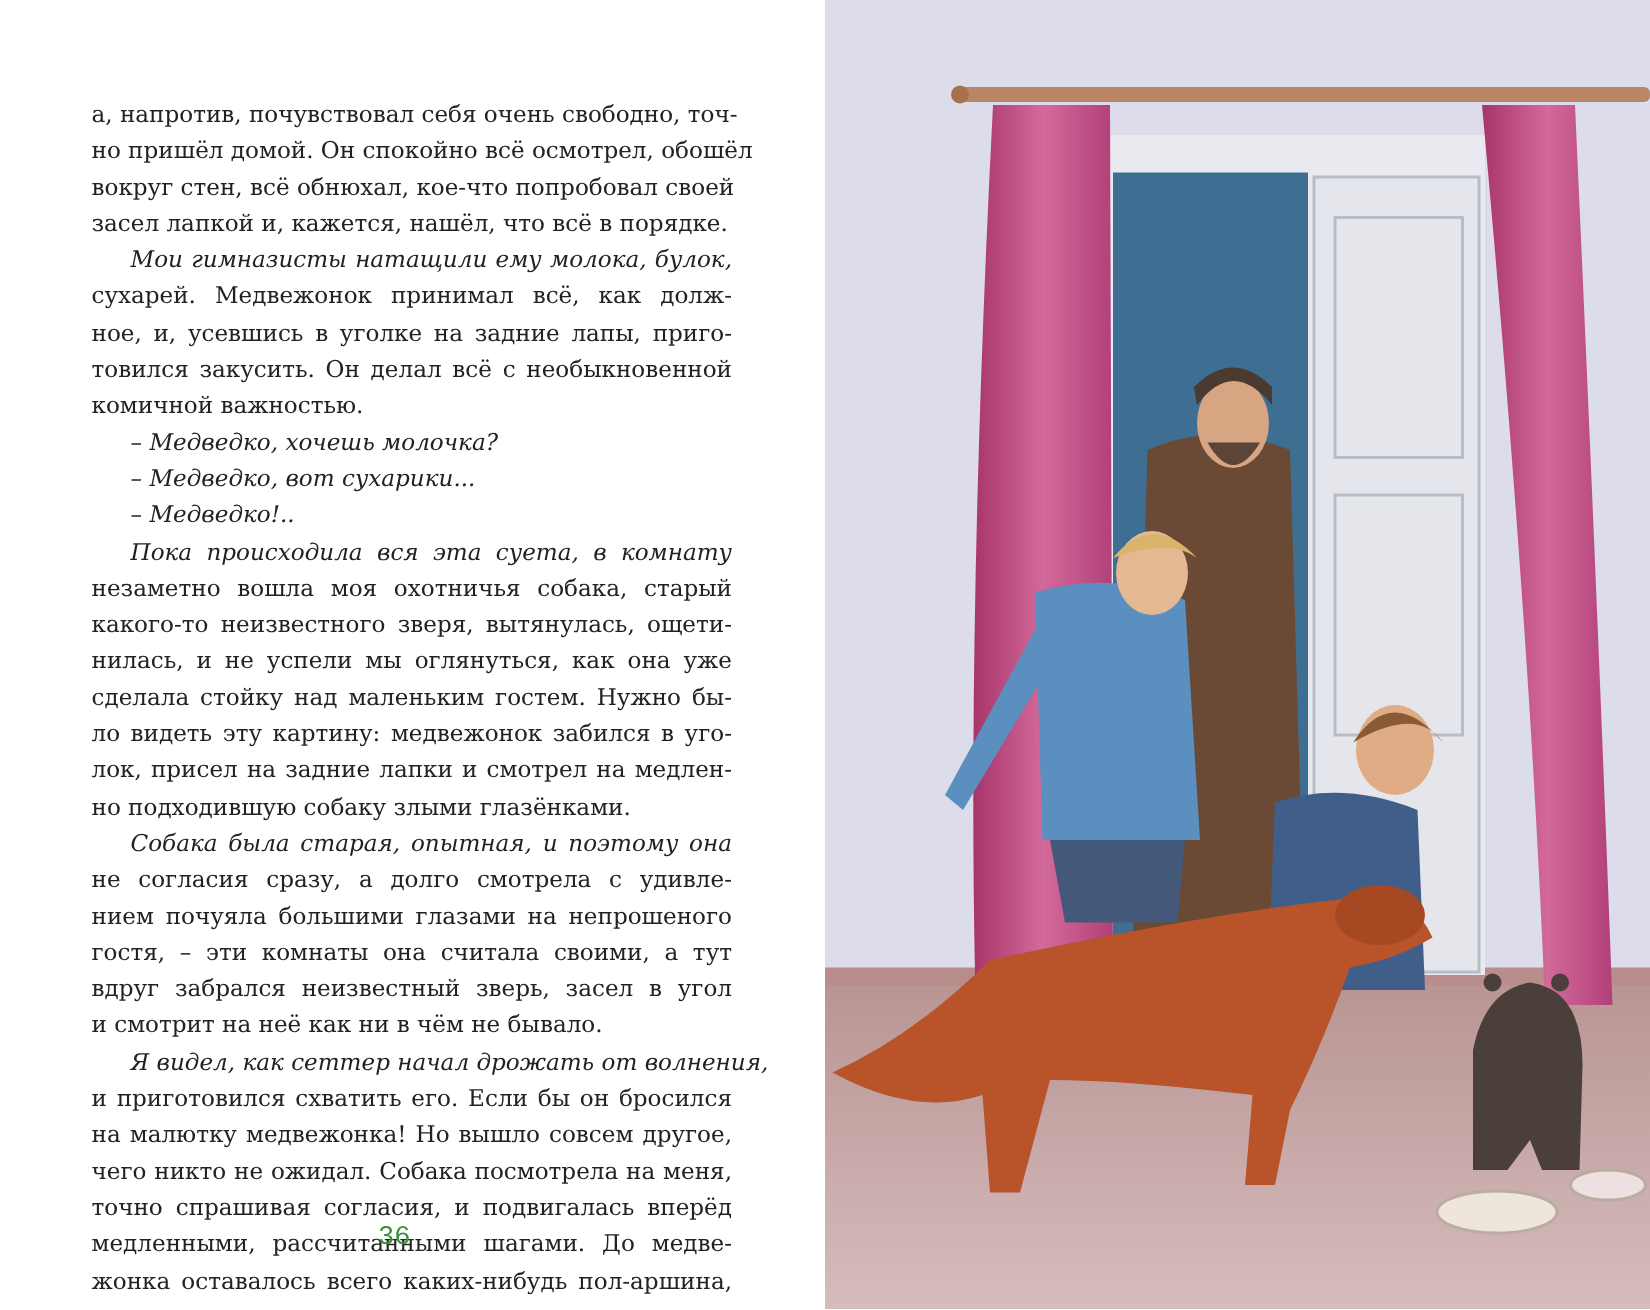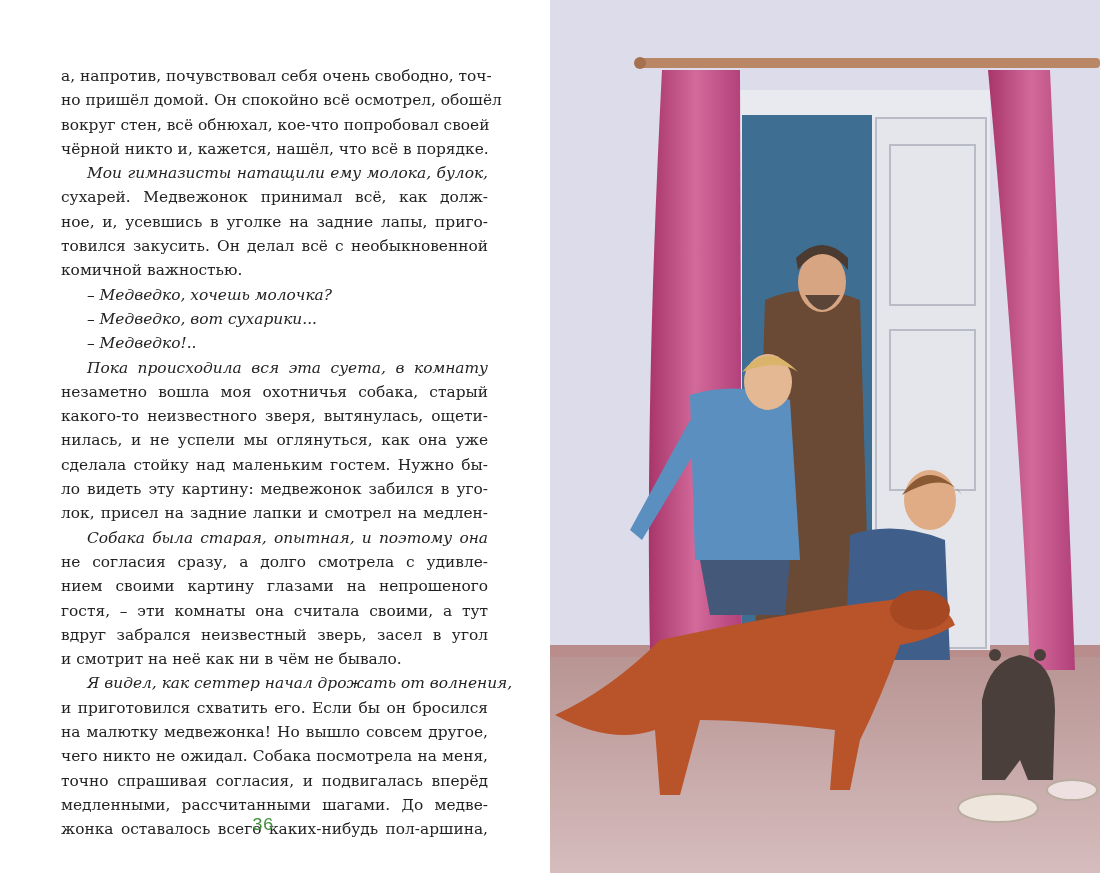--- a/index.html
+++ b/index.html
@@ -16,39 +16,40 @@
   .page-right svg { display:block; }
 </style>
 </head>
 <body>
 
 <div class="page-left">
   <div class="text-block" id="text-block">
       <span class="line">а, напротив, почувствовал себя очень свободно, точ-</span>
       <span class="line">но пришёл домой. Он спокойно всё осмотрел, обошёл</span>
       <span class="line">вокруг стен, всё обнюхал, кое-что попробовал своей</span>
-      <span class="line last">чёрной никто и, кажется, нашёл, что всё в порядке.</span>
+      <span class="line last">засел лапкой и, кажется, нашёл, что всё в порядке.</span>
       <span class="line indent">Мои гимназисты натащили ему молока, булок,</span>
       <span class="line">сухарей. Медвежонок принимал всё, как долж-</span>
       <span class="line">ное, и, усевшись в уголке на задние лапы, приго-</span>
       <span class="line">товился закусить. Он делал всё с необыкновенной</span>
       <span class="line last">комичной важностью.</span>
       <span class="line indent last">– Медведко, хочешь молочка?</span>
       <span class="line indent last">– Медведко, вот сухарики...</span>
       <span class="line indent last">– Медведко!..</span>
       <span class="line indent">Пока происходила вся эта суета, в комнату</span>
       <span class="line">незаметно вошла моя охотничья собака, старый</span>
       <span class="line">какого-то неизвестного зверя, вытянулась, ощети-</span>
       <span class="line">нилась, и не успели мы оглянуться, как она уже</span>
       <span class="line">сделала стойку над маленьким гостем. Нужно бы-</span>
       <span class="line">ло видеть эту картину: медвежонок забился в уго-</span>
       <span class="line">лок, присел на задние лапки и смотрел на медлен-</span>
+      <span class="line last">но подходившую собаку злыми глазёнками.</span>
       <span class="line indent">Собака была старая, опытная, и поэтому она</span>
       <span class="line">не согласия сразу, а долго смотрела с удивле-</span>
-      <span class="line">нием своими картину глазами на непрошеного</span>
+      <span class="line">нием почуяла большими глазами на непрошеного</span>
       <span class="line">гостя, – эти комнаты она считала своими, а тут</span>
       <span class="line">вдруг забрался неизвестный зверь, засел в угол</span>
       <span class="line last">и смотрит на неё как ни в чём не бывало.</span>
       <span class="line indent">Я видел, как сеттер начал дрожать от волнения,</span>
       <span class="line">и приготовился схватить его. Если бы он бросился</span>
       <span class="line">на малютку медвежонка! Но вышло совсем другое,</span>
       <span class="line">чего никто не ожидал. Собака посмотрела на меня,</span>
       <span class="line">точно спрашивая согласия, и подвигалась вперёд</span>
       <span class="line">медленными, рассчитанными шагами. До медве-</span>
       <span class="line">жонка оставалось всего каких-нибудь пол-аршина,</span>

